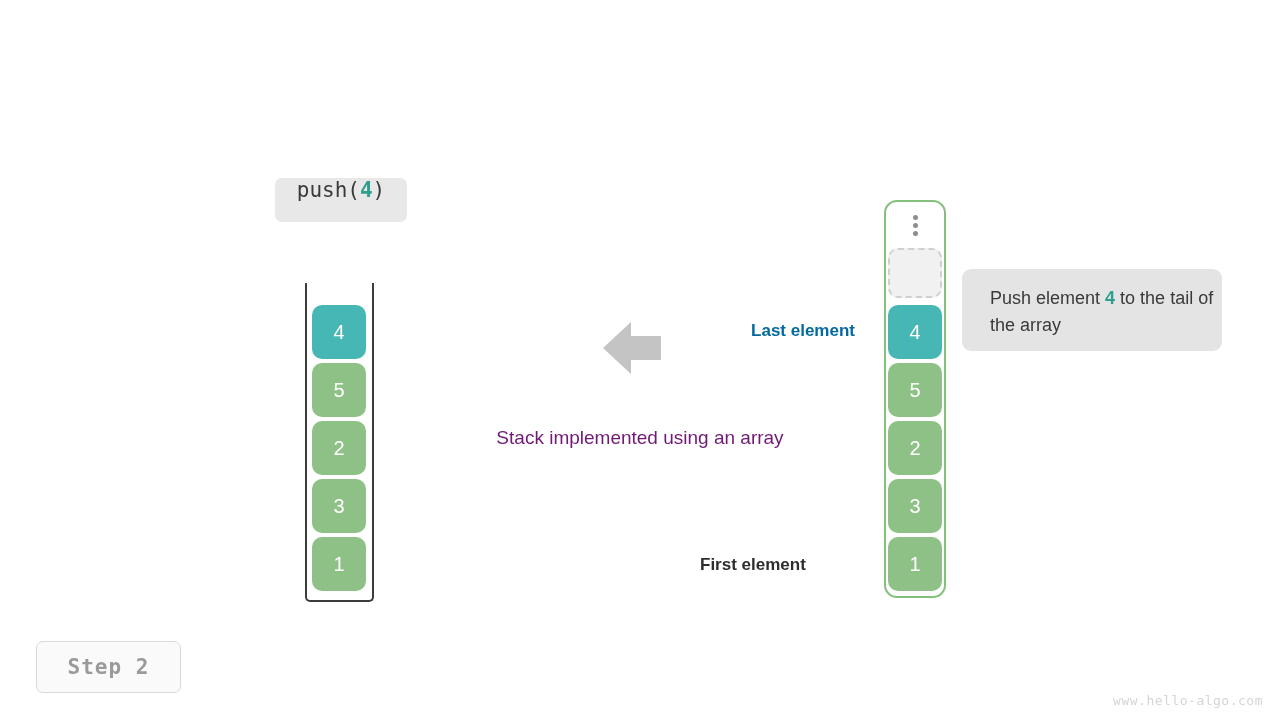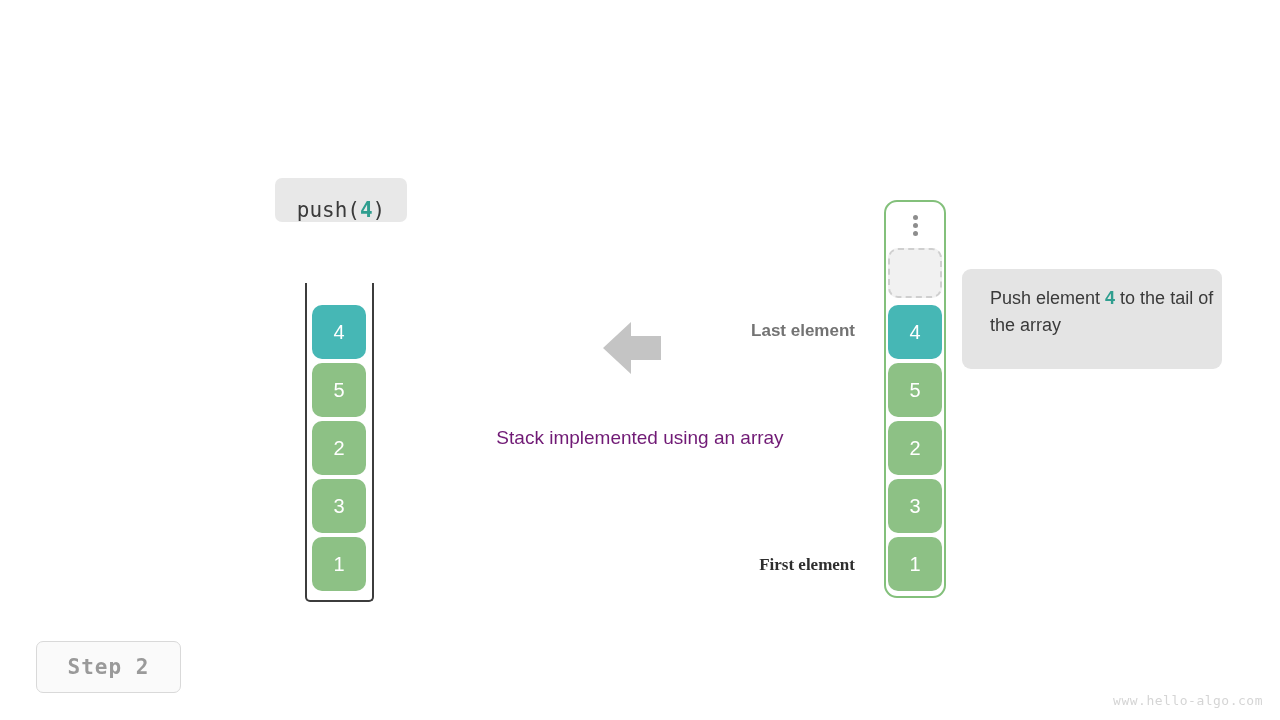--- a/index.html
+++ b/index.html
@@ -21,21 +21,21 @@
   
   #push-label {
     position: absolute;
     left: 275px;
     top: 178px;
     width: 132px;
     height: 44px;
     background: #e8e8e8;
     border-radius: 7px;
     display: flex;
-    align-items: flex-end;
+    align-items: flex-start;
     justify-content: center;
     font-family: "DejaVu Sans Mono", "Liberation Mono", monospace;
     font-size: 21px;
     color: #3a3a3a;
     letter-spacing: 0px;
     white-space: pre;
   }
   #push-label .accent { color: #2f9e8f; font-weight: bold; }
 
   
@@ -141,50 +141,48 @@
 
   
   #last-element-label {
     position: absolute;
     left: 700px;
     top: 321px;
     width: 155px;
     text-align: right;
     font-size: 17px;
     font-weight: bold;
-    color: #737373;
+    color: #0369a1;
   }
   #first-element-label {
     position: absolute;
     left: 700px;
     top: 555px;
     width: 155px;
-    text-align: right;
     font-size: 17px;
     font-weight: bold;
     color: #2e2e2e;
-    font-family: Liberation Serif, serif;
   }
   #caption {
     position: absolute;
     left: 400px;
     top: 427px;
     width: 480px;
     text-align: center;
     font-size: 19px;
     color: #701a75;
   }
 
   
   #tooltip {
     position: absolute;
     left: 962px;
     top: 269px;
     width: 260px;
-    height: 100px;
+    height: 82px;
     background: #e4e4e4;
     border-radius: 9px;
     box-sizing: border-box;
     padding: 16px 1px 0 28px;
     font-size: 18px;
     line-height: 27px;
     color: #3a3a3a;
   }
   #tooltip .accent { color: #2f9e8f; font-weight: bold; }
 

